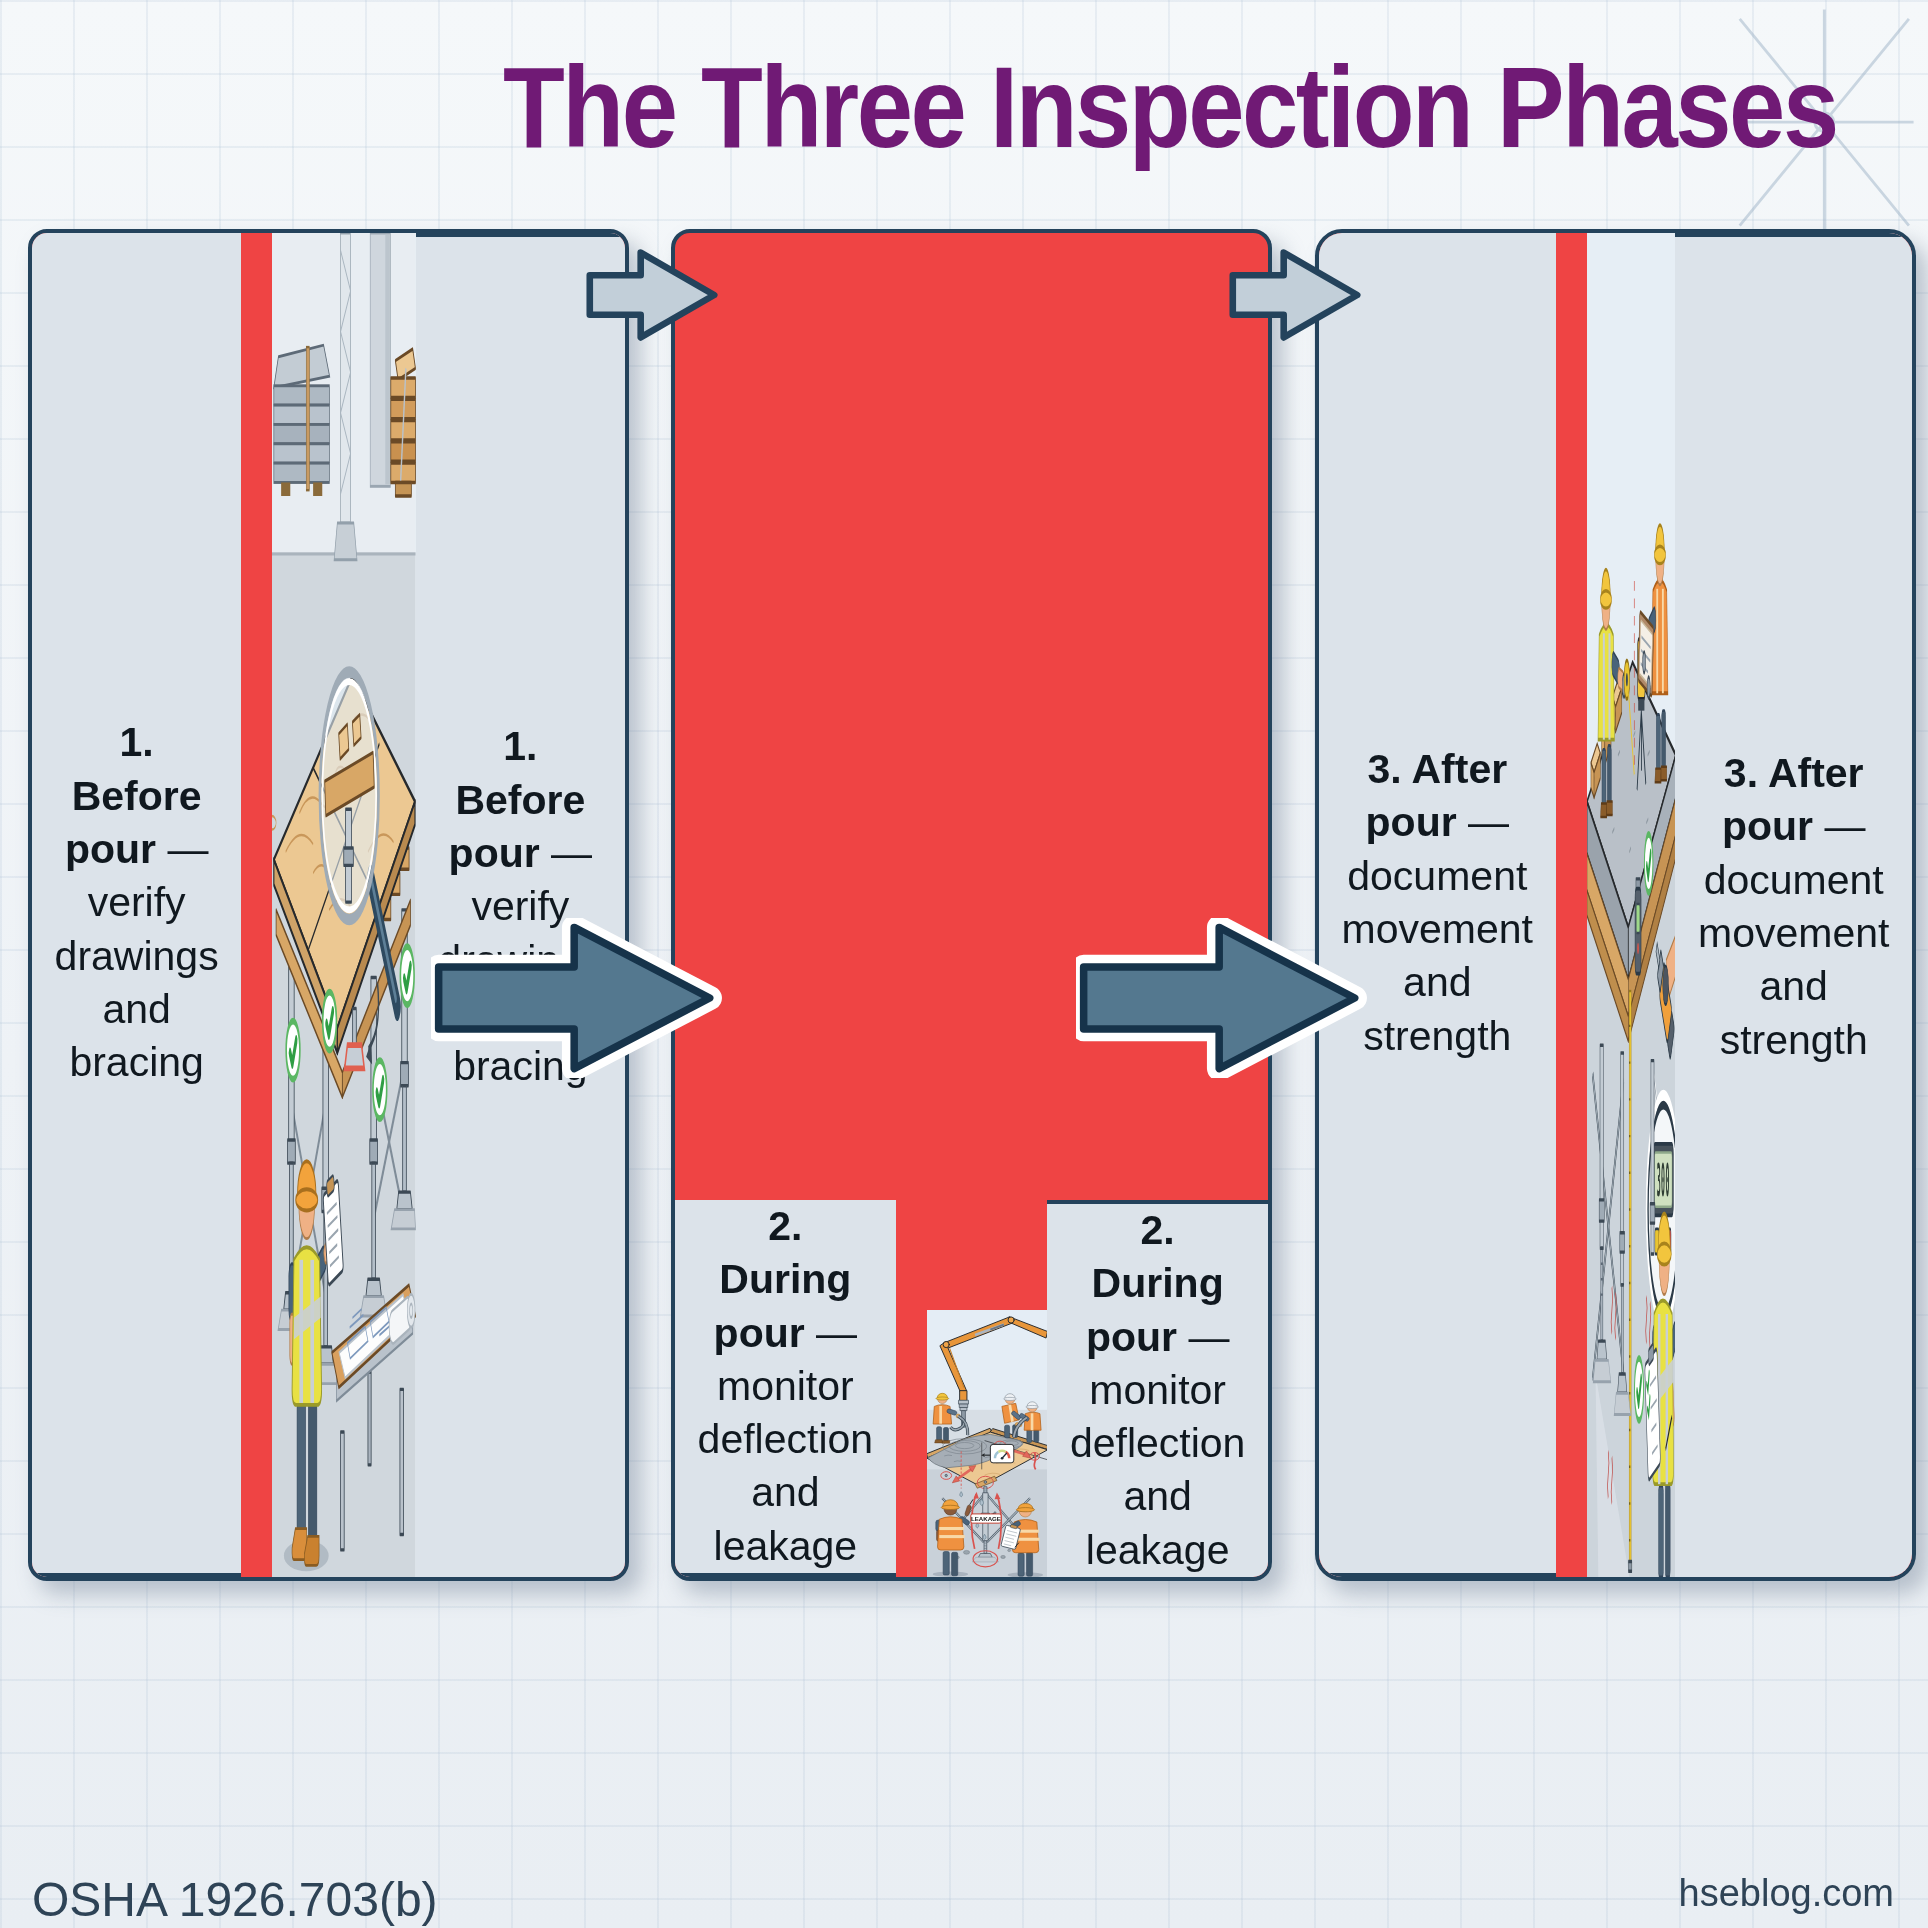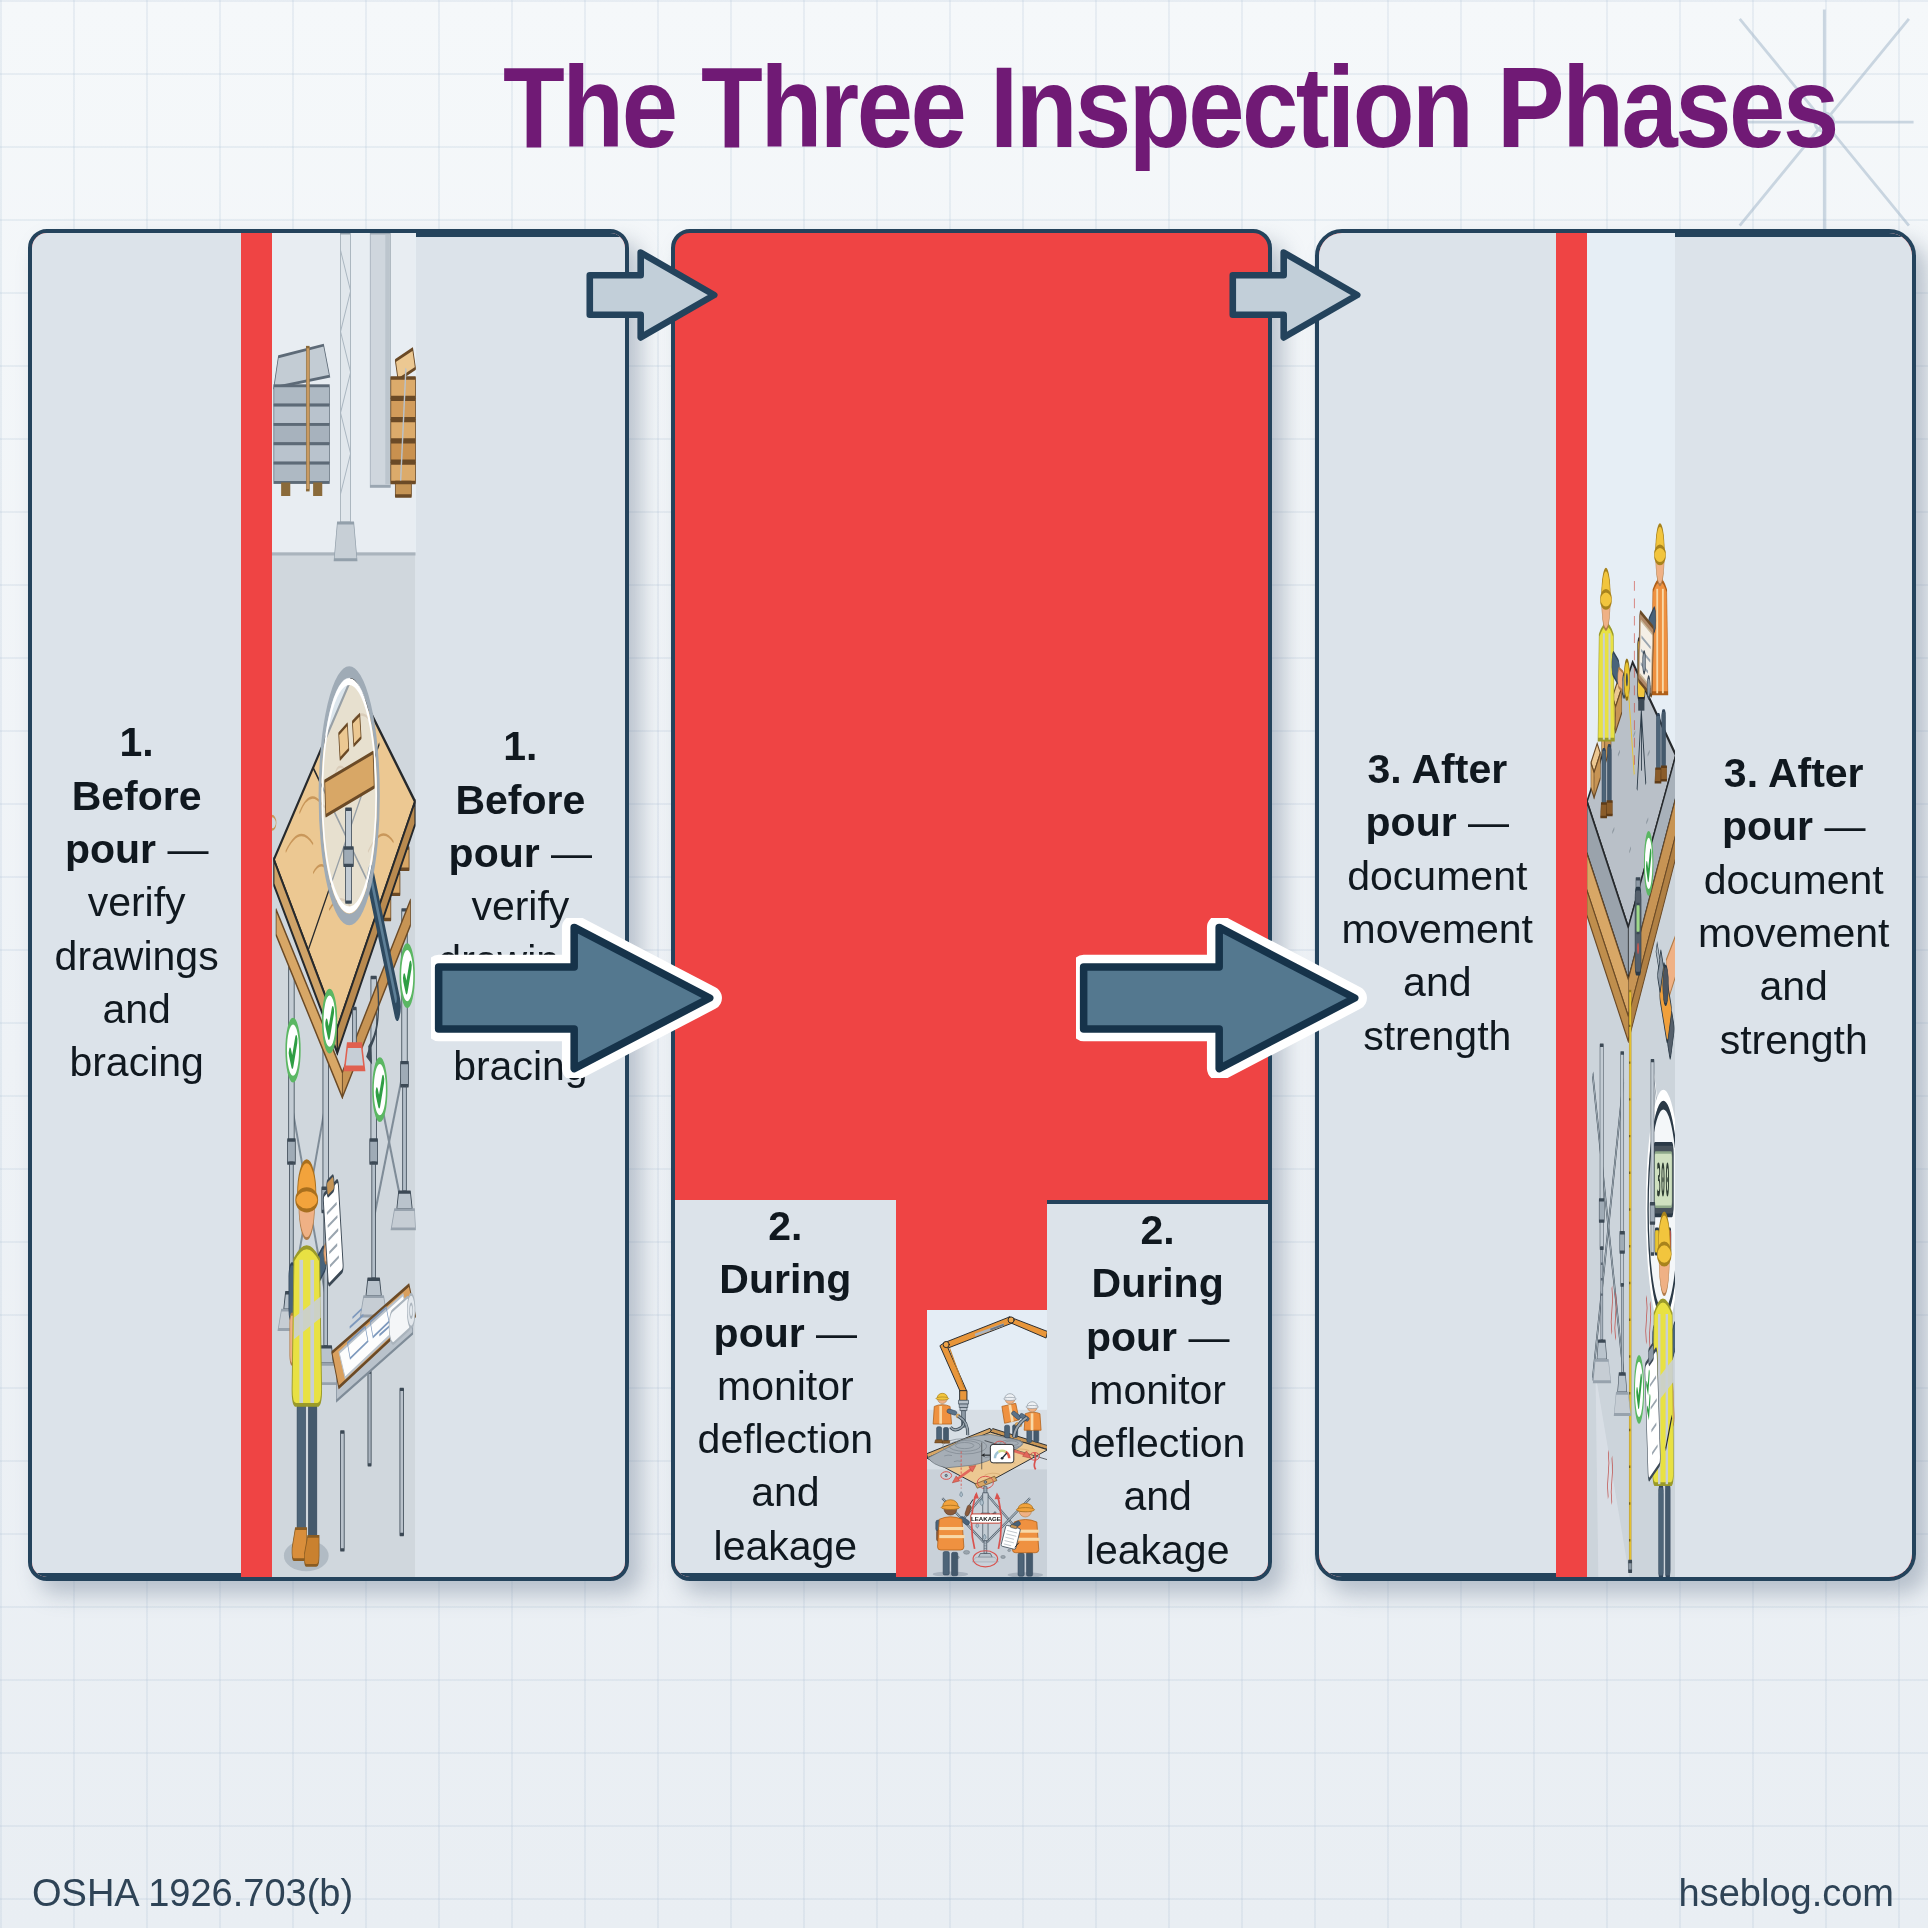--- a/index.html
+++ b/index.html
@@ -31,21 +31,21 @@
   .scene svg { display:block; width:100%; height:100%; }
   .caption { flex:0 0 153px; background:#dce3ea; border-top:4.7px solid #24435c;
     display:flex; align-items:center; justify-content:center; text-align:center;
     font-size:41px; line-height:1.3; padding:0 22.6px; color:#10181f; }
 
   .h-arrow { position:absolute; top:243px; width:132px; height:104px; z-index:6; }
   .h-arrow.a1{ left:586px; } .h-arrow.a2{ left:1229px; }
   .m-arrow { position:absolute; top:918px; width:292px; height:160px; z-index:6; }
   .m-arrow.a1{ left:431px; } .m-arrow.a2{ left:1076px; }
 
-  .footer-left { position:absolute; left:32px; top:1872px; font-size:38px; color:#2e4356; }
+  .footer-left { position:absolute; left:32px; top:1872px; font-size:48px; color:#2e4356; }
   .footer-right{ position:absolute; right:34px; top:1872px; font-size:38px; color:#2e4356;margin-left:16px; }
 
   .corner-deco { position:absolute; right:0; top:0; width:245px; height:282px; opacity:.5; }
   .ol5 { stroke:#26292c; stroke-width:5; stroke-linejoin:round; stroke-linecap:round; }
   .wd  { stroke:#6b4a26; stroke-width:3.5; stroke-linejoin:round; }
   .st  { stroke:#3c4955; stroke-width:3.5; stroke-linejoin:round; }
   text { font-family:"Liberation Sans", sans-serif; }
   .lcd { font-family:"DejaVu Sans Mono", monospace; font-weight:bold; }
 </style>
 </head>

